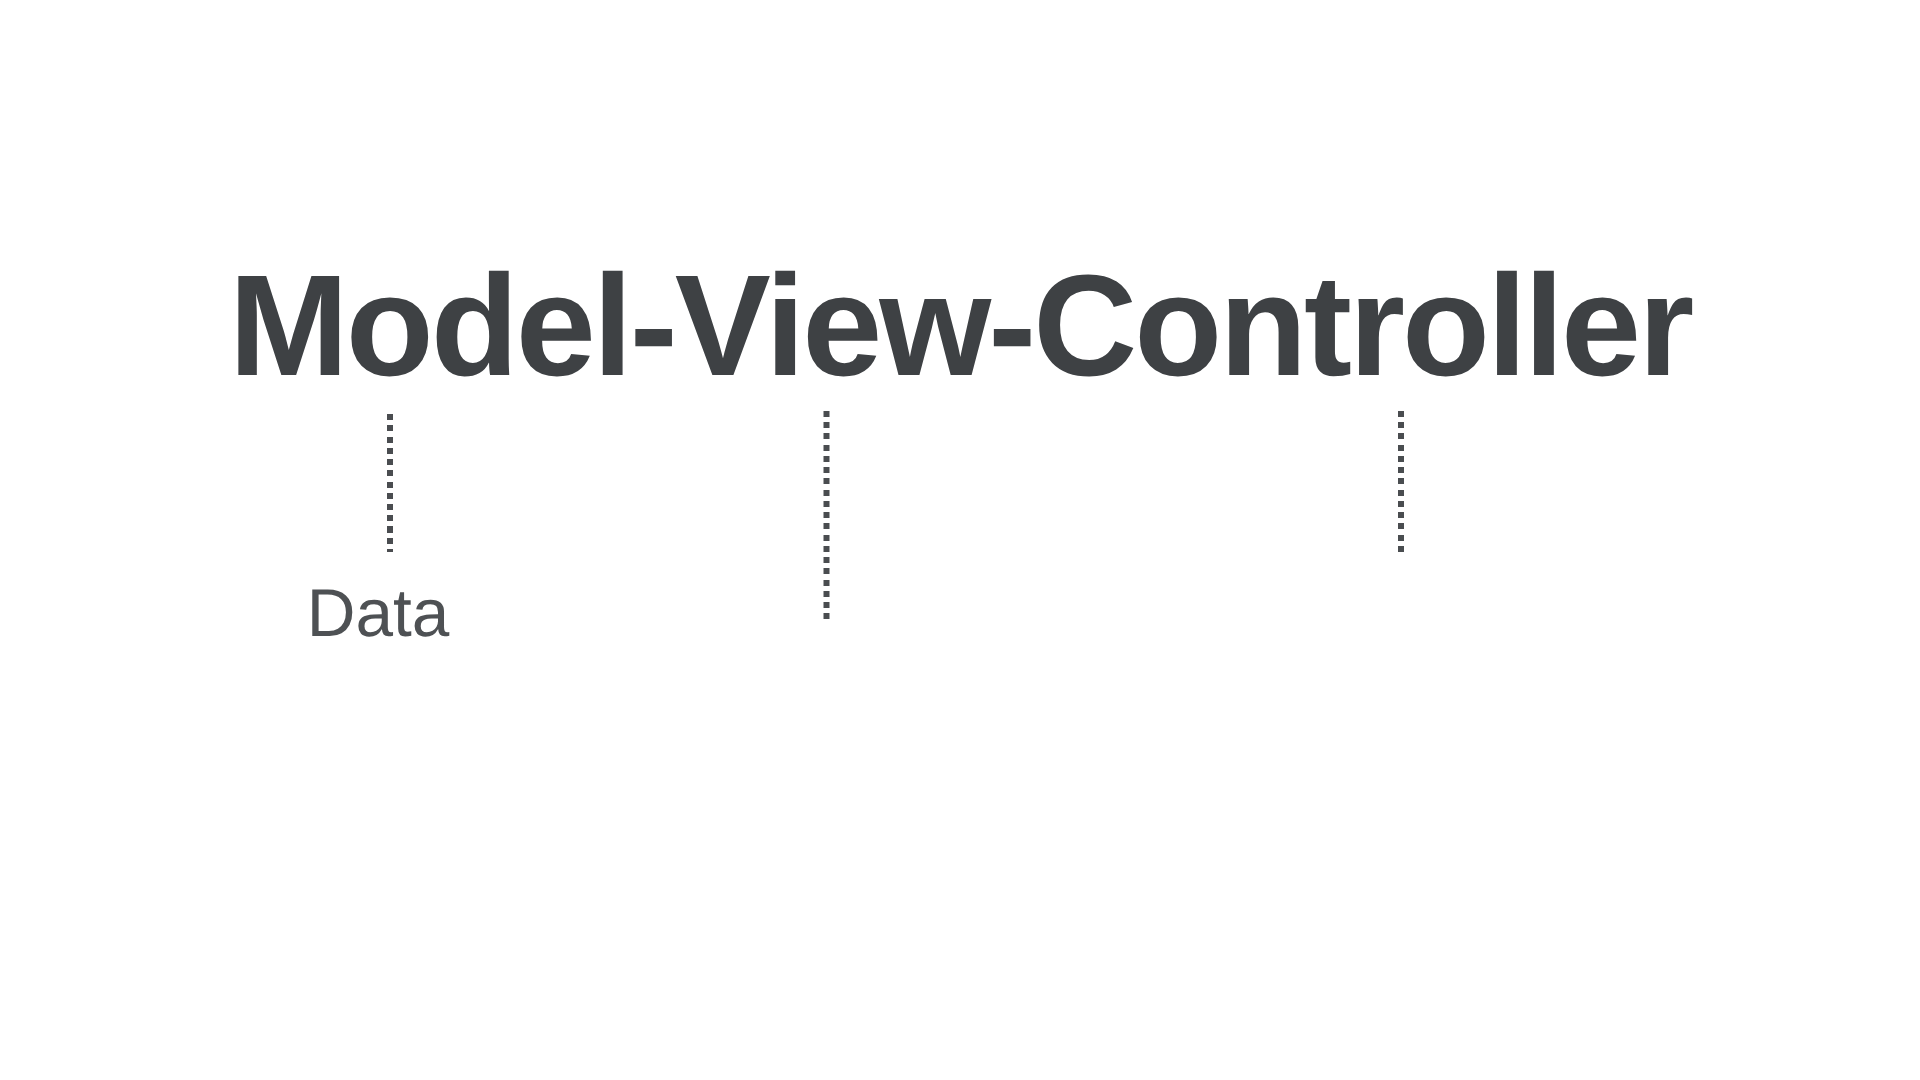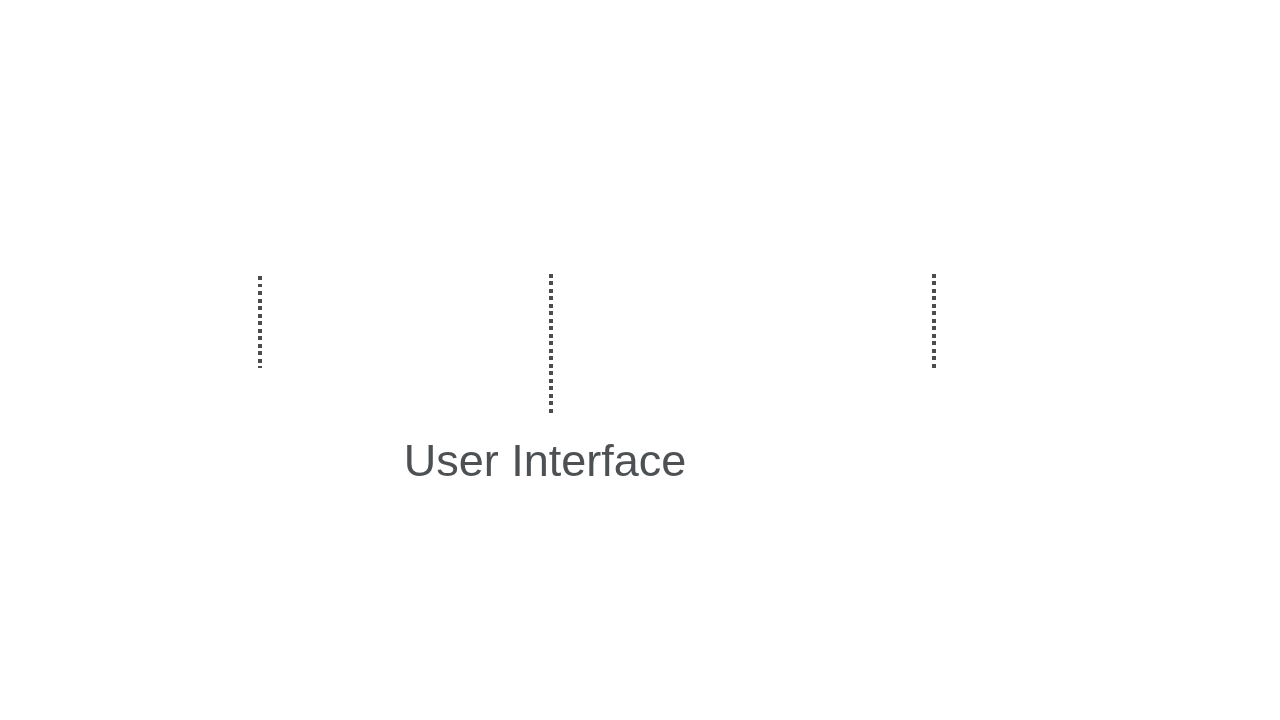--- a/index.html
+++ b/index.html
@@ -52,19 +52,20 @@
     color: var(--label-color, #4e5154);
   }
   .leaf-label.l-data        { left: 252px; top: 386px; }
   .leaf-label.l-ui          { left: 545px; top: 438px; }
   .leaf-label.l-coordinator { left: 928px; top: 384px; }
 </style>
 </head>
 <body>
 
 <div class="stage">
+  <h1 class="title">Model-View-Controller</h1>
 
   <div class="connector c-model"></div>
   <div class="connector c-view"></div>
   <div class="connector c-controller"></div>
 
-  <div class="leaf-label l-ui">User Interface</div>
+  <div class="leaf-label l-data">Data</div>
 </div>
 
 </body></html>

